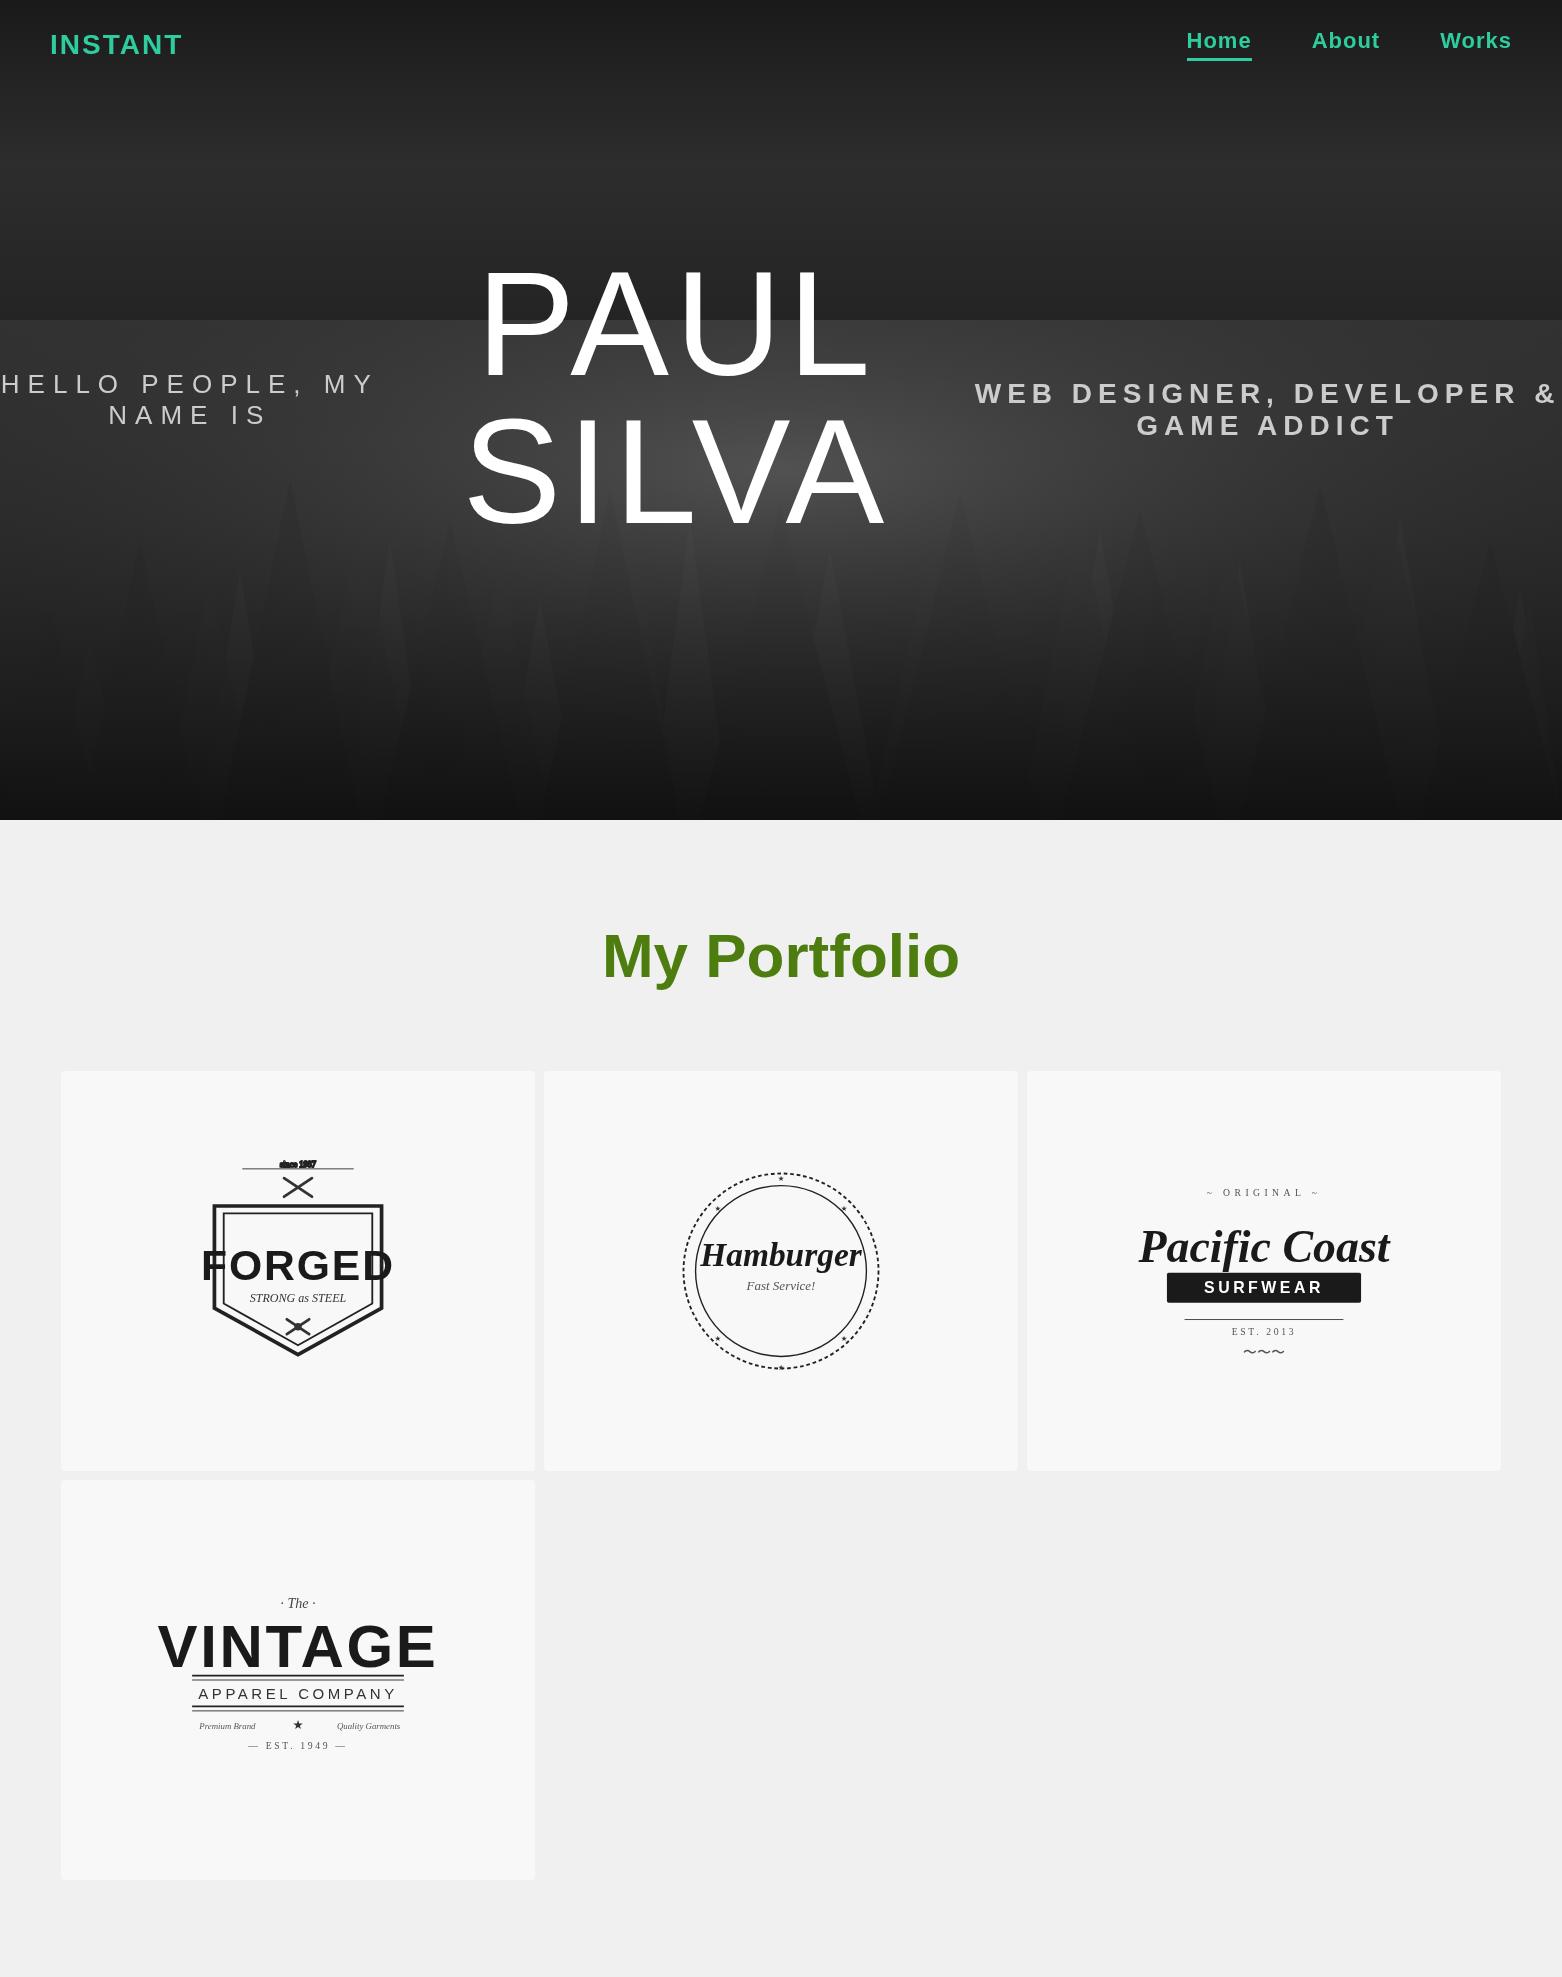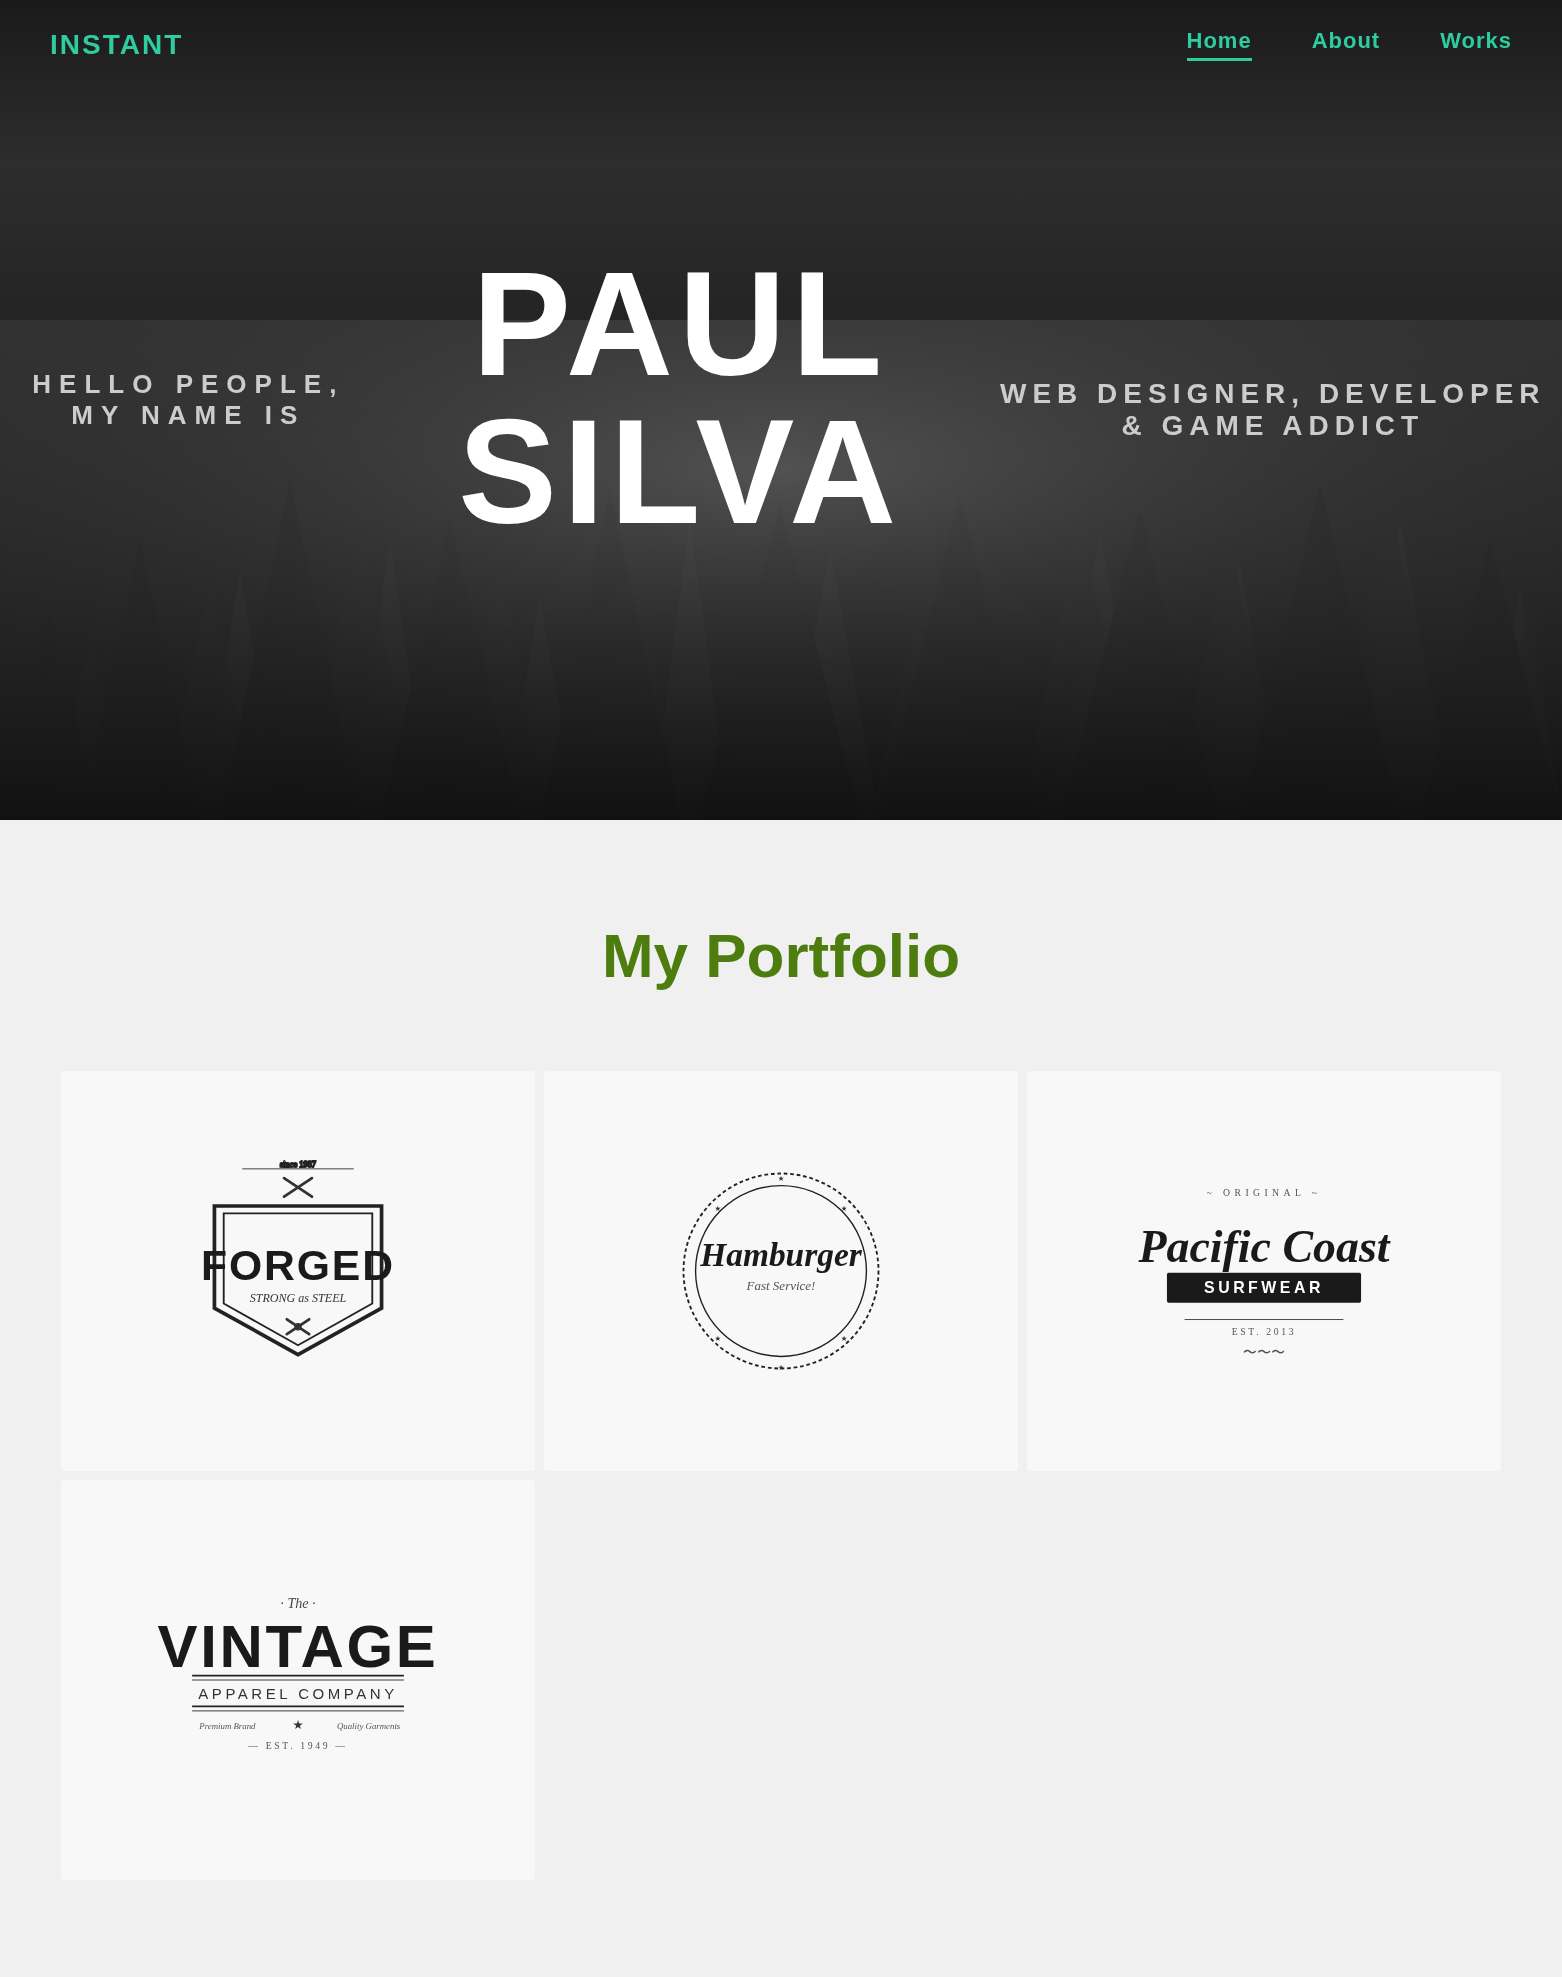--- a/index.html
+++ b/index.html
@@ -69,29 +69,29 @@
           transparent 0px,
           transparent 30px,
           rgba(20,20,20,0.3) 30px,
           rgba(20,20,20,0.3) 60px
         );
     }
 
     .hero-subtitle {
       color: #cccccc;
       font-size: 26px;
-      font-weight: 700;
+      font-weight: 400;
       letter-spacing: 8px;
       text-transform: uppercase;
       margin-bottom: 20px;
     }
     .hero-name {
       color: #ffffff;
       font-size: 148px;
-      font-weight: 700;
+      font-weight: 400;
       letter-spacing: 6px;
       text-transform: uppercase;
       line-height: 1;
       margin-bottom: 24px;
     }
     .hero-desc {
       color: #cccccc;
       font-size: 28px;
       font-weight: 700;
       letter-spacing: 6px;

